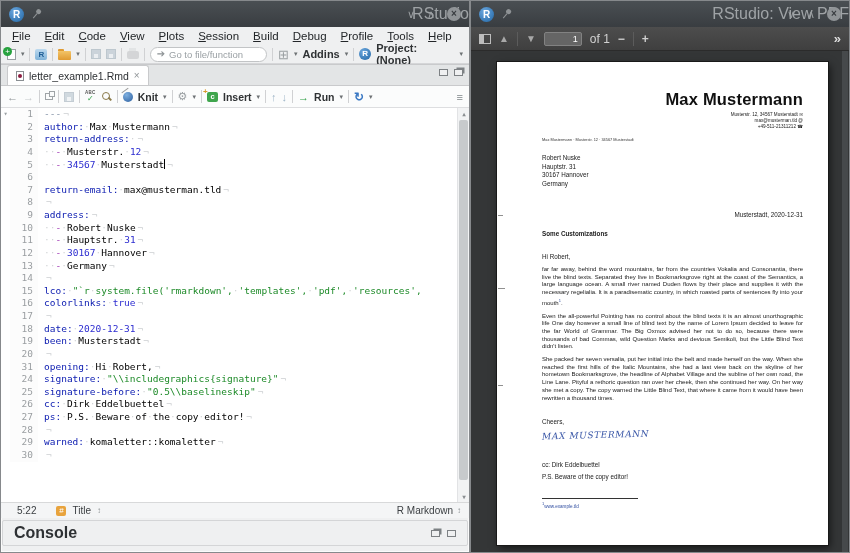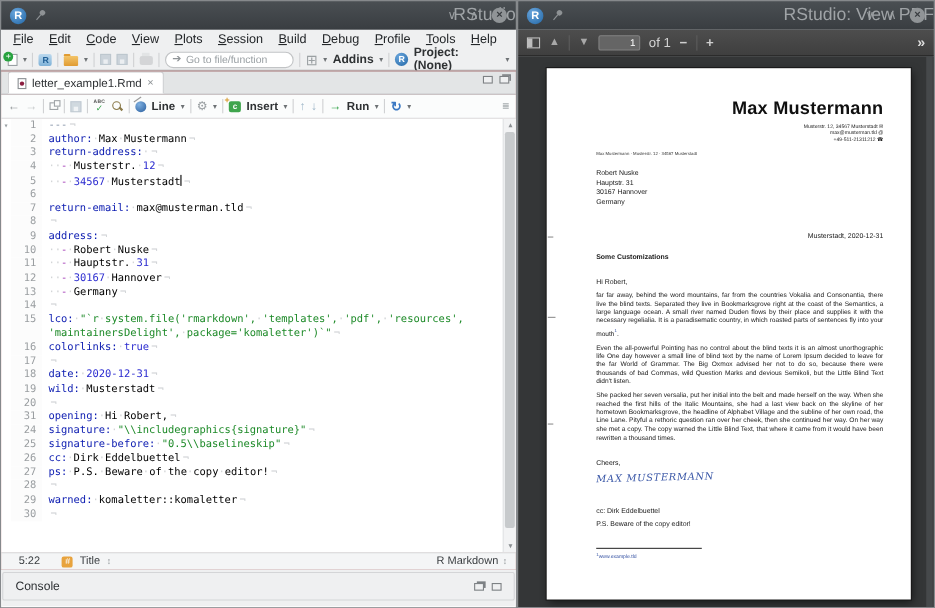--- a/index.html
+++ b/index.html
@@ -152,21 +152,21 @@
                border-top:1px solid #d8d9da; display:flex; align-items:center;
                font-size:10px; color:#3a3e41; padding:0 8px; gap:6px; }
   .pos { margin-left:8px; margin-right:14px; }
   .scope-ico { width:10px; height:10px; border-radius:2px; background:#e8a33d;
                color:#fff; font-size:8px; line-height:10px; text-align:center; }
   .udarrow { color:#8f9497; font-size:8px; }
   .mode { margin-left:auto; display:flex; gap:4px; align-items:center; }
   .console { flex:0 0 34px; padding:2px 1px 0 1px; }
   .console-hdr { height:26px; background:#eff0f1; border:1px solid #d4d5d7;
                  border-radius:2px; display:flex; align-items:center; padding:0 11px; }
-  .console-title { font-size:11px; font-weight:normal; color:#2e3134; }
+  .console-title { font-size:16px; font-weight:bold; color:#2e3134; }
   .console-btns { margin-left:auto; display:flex; gap:7px; }
 
   
   .pdftoolbar { height:24px; flex:0 0 24px; background:linear-gradient(#4d4d4d,#3f3f3f);
                 border-bottom:1px solid #2b2b2b; display:flex; align-items:center;
                 gap:8px; padding:0 8px; color:#c4c4c4; }
   .sb-toggle { width:12px; height:10px; border:1px solid #bdbdbd; position:relative; }
   .sb-toggle::after { content:""; position:absolute; left:0; top:0; bottom:0; width:4px;
                 background:#bdbdbd; }
   .darr { font-size:10px; color:#a8a8a8; }
@@ -286,21 +286,21 @@
       <span class="tsep"></span>
       <span class="icon-save"></span>
       <span class="tsep"></span>
       <span class="spell">
           <span class="abc">ABC</span>
           <span class="chk">✓</span>
         </span>
       <span class="mag"></span>
       <span class="tsep"></span>
       <span class="knitball"></span>
-      <span class="elabel">Line</span>
+      <span class="elabel">Knit</span>
       <span class="caret">▾</span>
       <span class="tsep"></span>
       <span class="gear">⚙</span>
       <span class="caret">▾</span>
       <span class="tsep"></span>
       <span class="insico">c</span>
       <span class="elabel">Insert</span>
       <span class="caret">▾</span>
       <span class="tsep"></span>
       <span class="updn">↑</span>
@@ -325,25 +325,24 @@
           <div class="cl"><span class="fold"></span><span class="ln">6</span></div>
           <div class="cl"><span class="fold"></span><span class="ln">7</span><span class="code"><span class="cs k">return-email:</span><span class="cs t"><i>·</i>max@musterman.tld</span><span class="eol">¬</span></span></div>
           <div class="cl"><span class="fold"></span><span class="ln">8</span><span class="code"><span class="eol">¬</span></span></div>
           <div class="cl"><span class="fold"></span><span class="ln">9</span><span class="code"><span class="cs k">address:</span><span class="eol">¬</span></span></div>
           <div class="cl"><span class="fold"></span><span class="ln">10</span><span class="code"><span class="cs t"><i>·</i><i>·</i></span><span class="cs d">-</span><span class="cs t"><i>·</i>Robert<i>·</i>Nuske</span><span class="eol">¬</span></span></div>
           <div class="cl"><span class="fold"></span><span class="ln">11</span><span class="code"><span class="cs t"><i>·</i><i>·</i></span><span class="cs d">-</span><span class="cs t"><i>·</i>Hauptstr.<i>·</i></span><span class="cs n">31</span><span class="eol">¬</span></span></div>
           <div class="cl"><span class="fold"></span><span class="ln">12</span><span class="code"><span class="cs t"><i>·</i><i>·</i></span><span class="cs d">-</span><span class="cs t"><i>·</i></span><span class="cs n">30167</span><span class="cs t"><i>·</i>Hannover</span><span class="eol">¬</span></span></div>
           <div class="cl"><span class="fold"></span><span class="ln">13</span><span class="code"><span class="cs t"><i>·</i><i>·</i></span><span class="cs d">-</span><span class="cs t"><i>·</i>Germany</span><span class="eol">¬</span></span></div>
           <div class="cl"><span class="fold"></span><span class="ln">14</span><span class="code"><span class="eol">¬</span></span></div>
           <div class="cl"><span class="fold"></span><span class="ln">15</span><span class="code"><span class="cs k">lco:</span><span class="cs t"><i>·</i></span><span class="cs s">"`r<i>·</i>system.file('rmarkdown',<i>·</i>'templates',<i>·</i>'pdf',<i>·</i>'resources',</span></span></div>
-          <div class="cl"><span class="fold"></span><span class="ln"></span><span class="code"><span class="cs s">'maintainersDelight',<i>·</i>package='komaletter')`"</span><span class="eol">¬</span></span></div>
           <div class="cl"><span class="fold"></span><span class="ln">16</span><span class="code"><span class="cs k">colorlinks:</span><span class="cs t"><i>·</i></span><span class="cs n">true</span><span class="eol">¬</span></span></div>
           <div class="cl"><span class="fold"></span><span class="ln">17</span><span class="code"><span class="eol">¬</span></span></div>
           <div class="cl"><span class="fold"></span><span class="ln">18</span><span class="code"><span class="cs k">date:</span><span class="cs t"><i>·</i></span><span class="cs n">2020-12-31</span><span class="eol">¬</span></span></div>
-          <div class="cl"><span class="fold"></span><span class="ln">19</span><span class="code"><span class="cs k">wild:</span><span class="cs t"><i>·</i>Musterstadt</span><span class="eol">¬</span></span></div>
+          <div class="cl"><span class="fold"></span><span class="ln">19</span><span class="code"><span class="cs k">been:</span><span class="cs t"><i>·</i>Musterstadt</span><span class="eol">¬</span></span></div>
           <div class="cl"><span class="fold"></span><span class="ln">20</span><span class="code"><span class="eol">¬</span></span></div>
           <div class="cl"><span class="fold"></span><span class="ln">31</span><span class="code"><span class="cs k">opening:</span><span class="cs t"><i>·</i>Hi<i>·</i>Robert,</span><span class="eol">¬</span></span></div>
           <div class="cl"><span class="fold"></span><span class="ln">24</span><span class="code"><span class="cs k">signature:</span><span class="cs t"><i>·</i></span><span class="cs s">"\\includegraphics{signature}"</span><span class="eol">¬</span></span></div>
           <div class="cl"><span class="fold"></span><span class="ln">25</span><span class="code"><span class="cs k">signature-before:</span><span class="cs t"><i>·</i></span><span class="cs s">"0.5\\baselineskip"</span><span class="eol">¬</span></span></div>
           <div class="cl"><span class="fold"></span><span class="ln">26</span><span class="code"><span class="cs k">cc:</span><span class="cs t"><i>·</i>Dirk<i>·</i>Eddelbuettel</span><span class="eol">¬</span></span></div>
           <div class="cl"><span class="fold"></span><span class="ln">27</span><span class="code"><span class="cs k">ps:</span><span class="cs t"><i>·</i>P.S.<i>·</i>Beware<i>·</i>of<i>·</i>the<i>·</i>copy<i>·</i>editor!</span><span class="eol">¬</span></span></div>
           <div class="cl"><span class="fold"></span><span class="ln">28</span><span class="code"><span class="eol">¬</span></span></div>
           <div class="cl"><span class="fold"></span><span class="ln">29</span><span class="code"><span class="cs k">warned:</span><span class="cs t"><i>·</i>komaletter::komaletter</span><span class="eol">¬</span></span></div>
           <div class="cl"><span class="fold"></span><span class="ln">30</span><span class="code"><span class="eol">¬</span></span></div>
         </div>

